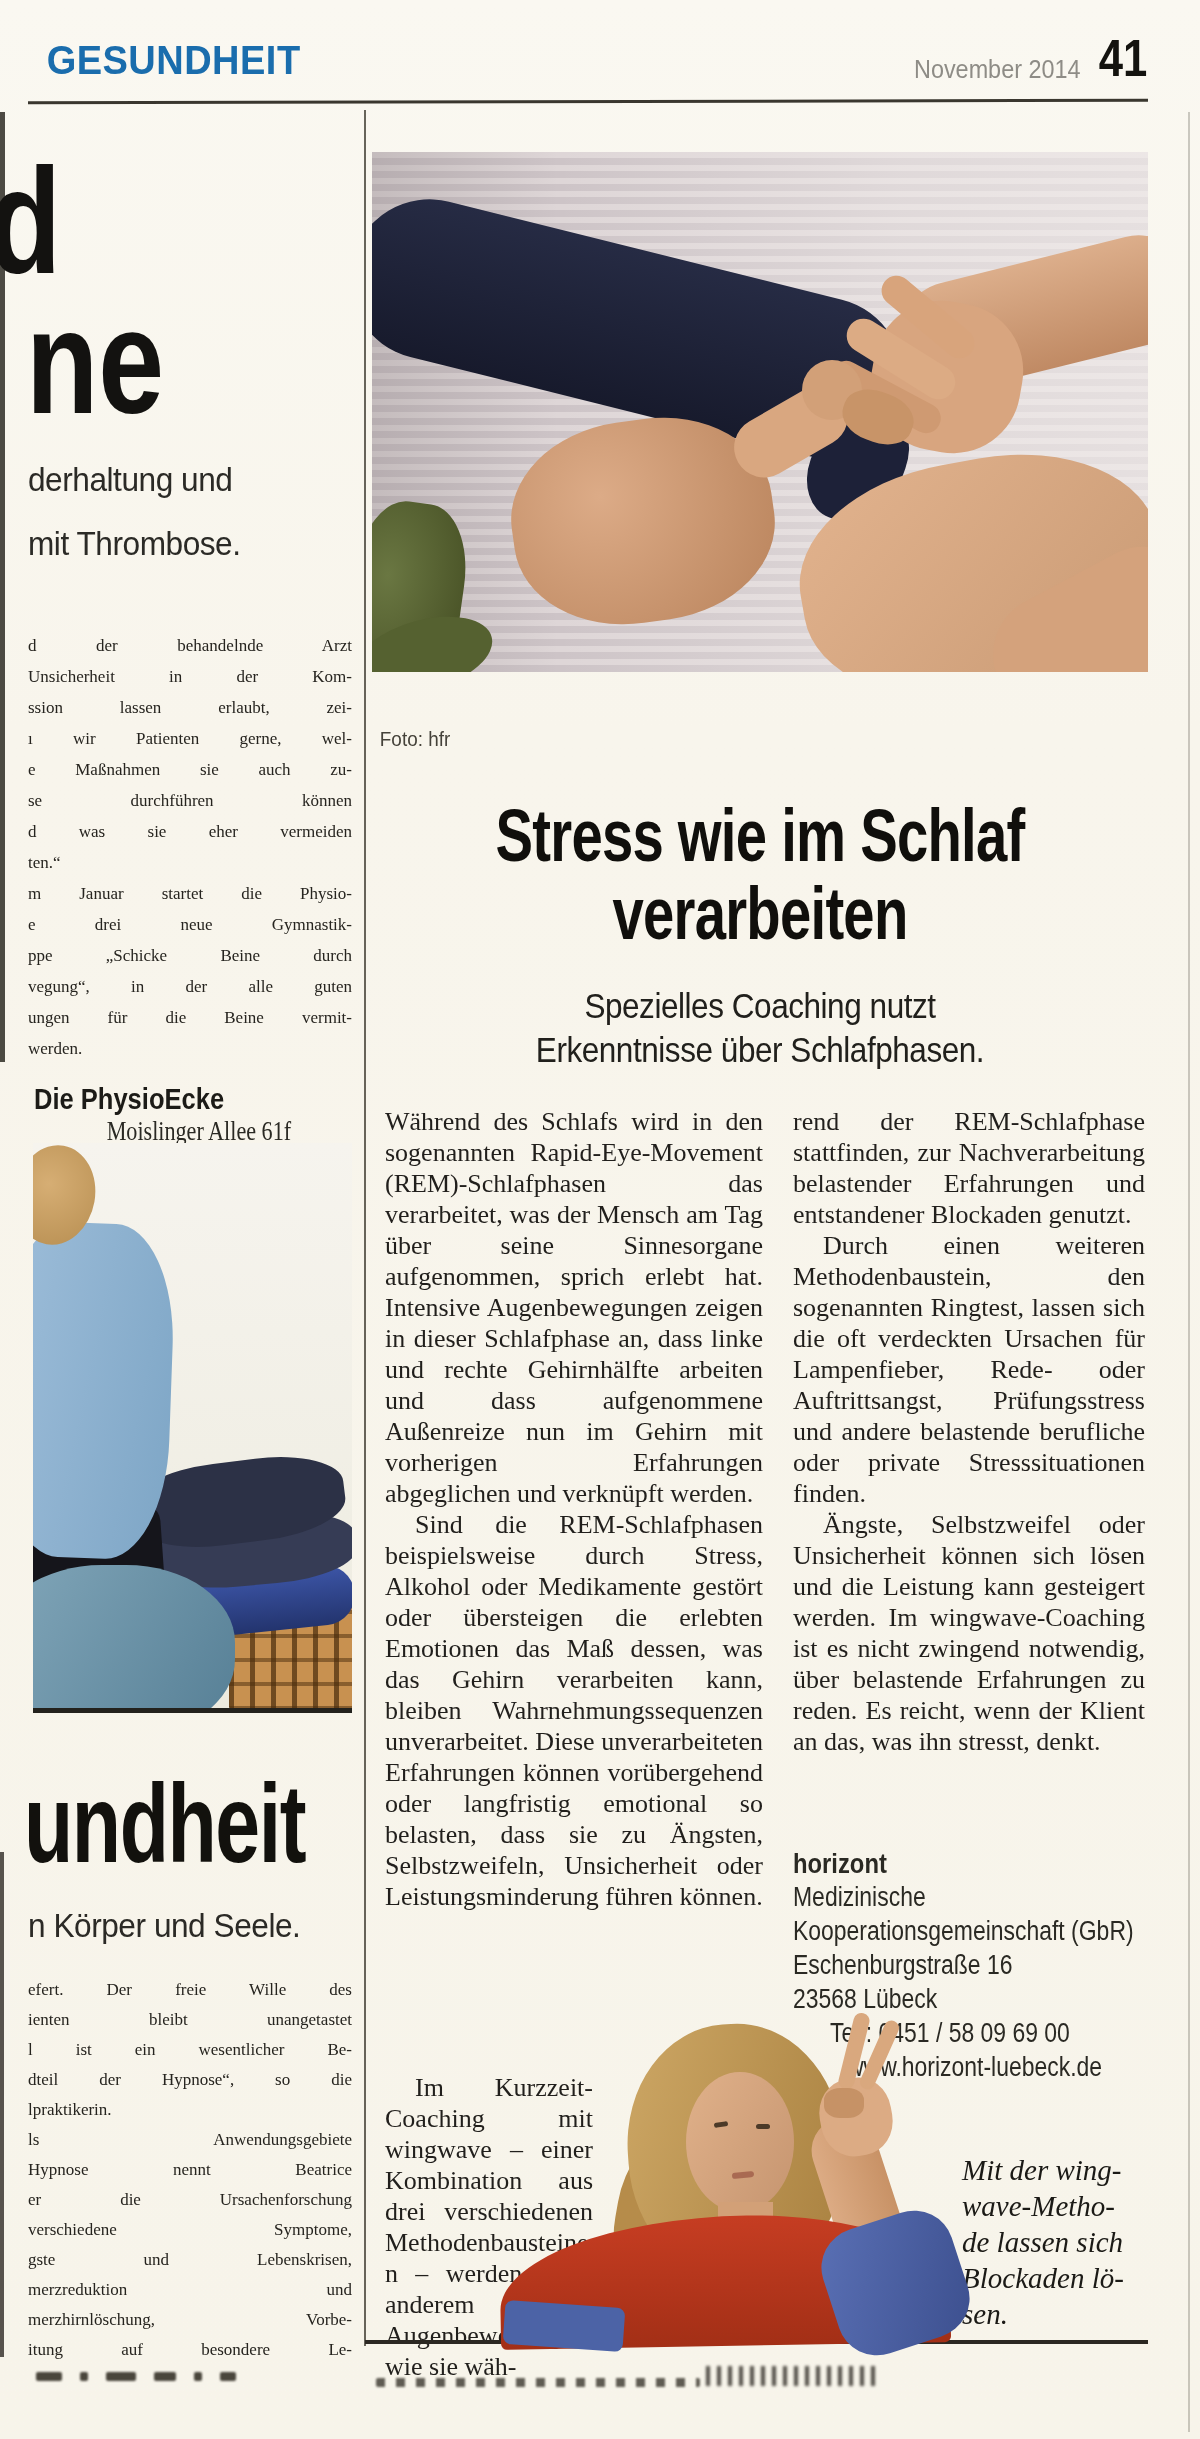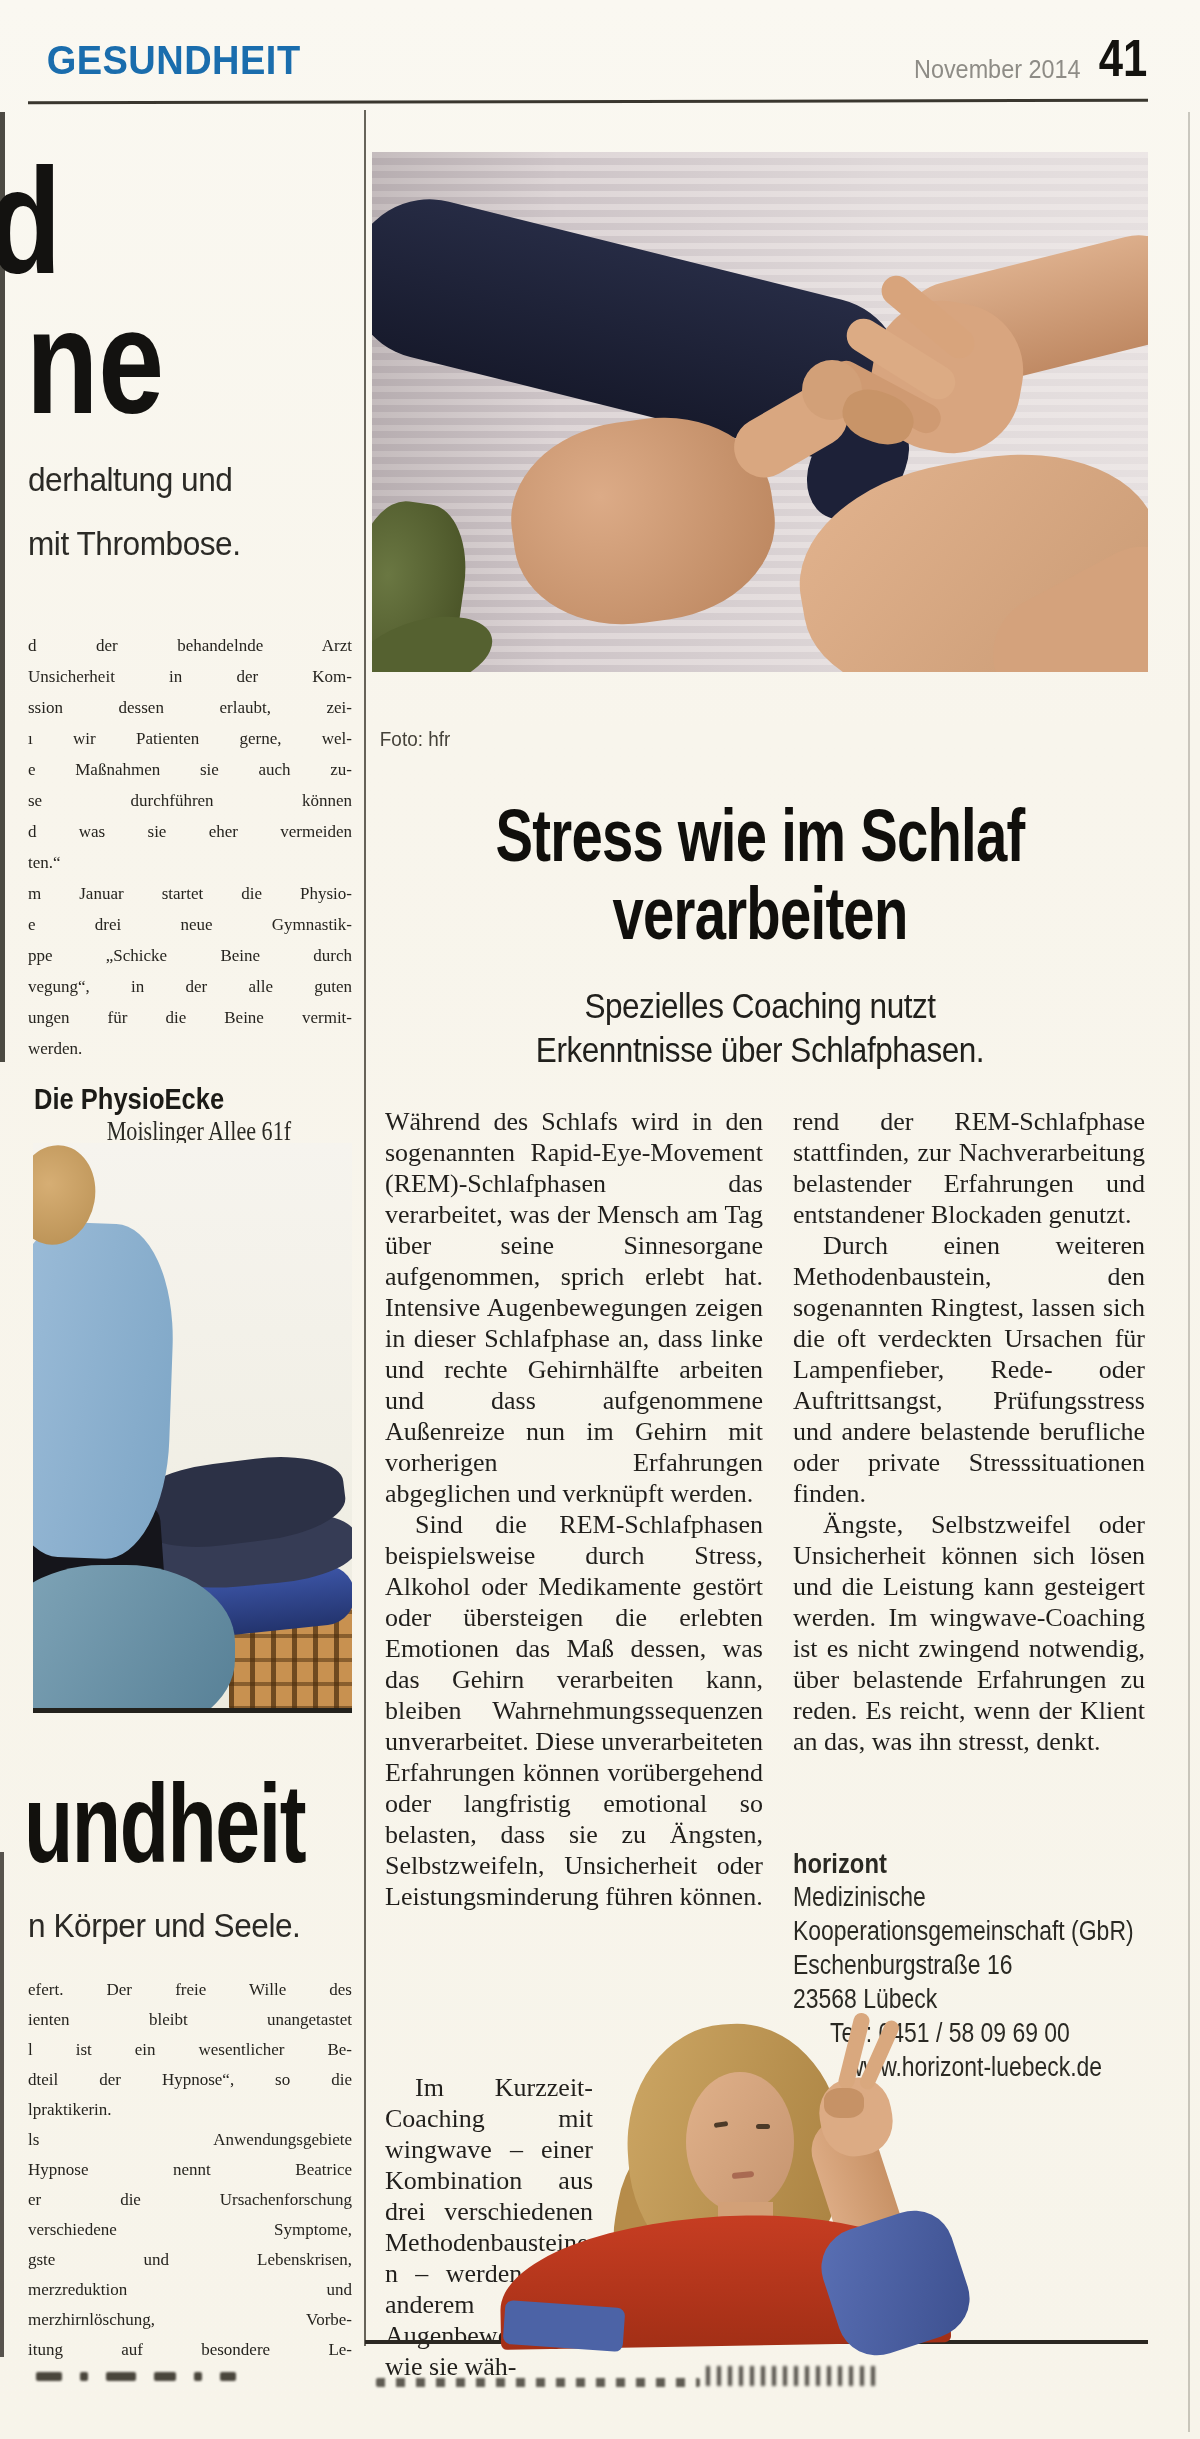--- a/index.html
+++ b/index.html
@@ -158,21 +158,21 @@
   <div class="abs" id="page-edge"></div>
 
   <div class="abs sans oleft" id="lf-d">d</div>
   <div class="abs sans oleft" id="lf-ne">ne</div>
   <div class="abs sans oleft nowrap" id="lf-sub1">derhaltung und</div>
   <div class="abs sans oleft nowrap" id="lf-sub2">mit Thrombose.</div>
 
   <div class="abs" id="lt-lines">
     <div class="ln j">d der behandelnde Arzt</div>
     <div class="ln j">Unsicherheit in der Kom-</div>
-    <div class="ln j">ssion dessen erlaubt, zei-</div>
+    <div class="ln j">ssion lassen erlaubt, zei-</div>
     <div class="ln j">ı wir Patienten gerne, wel-</div>
     <div class="ln j">e Maßnahmen sie auch zu-</div>
     <div class="ln j">se durchführen können</div>
     <div class="ln j">d was sie eher vermeiden</div>
     <div class="ln l">ten.“</div>
     <div class="ln j">m Januar startet die Physio-</div>
     <div class="ln j">e drei neue Gymnastik-</div>
     <div class="ln j">ppe „Schicke Beine durch</div>
     <div class="ln j">vegung“, in der alle guten</div>
     <div class="ln j">ungen für die Beine vermit-</div>
@@ -284,17 +284,24 @@
     <div class="w-arm"></div>
     <div class="w-palm"></div>
     <div class="w-fing1"></div>
     <div class="w-fing2"></div>
     <div class="w-fold"></div>
     <div class="w-red"></div>
     <div class="w-blue"></div>
     <div class="w-blue2"></div>
   </div>
 
+  <div class="abs" id="a-cap3">
+    <div>Mit der wing-</div>
+    <div>wave-Metho-</div>
+    <div>de lassen sich</div>
+    <div>Blockaden lö-</div>
+    <div>sen.</div>
+  </div>
 
   <div class="abs" id="artifact1"></div>
   <div class="abs" id="artifact2"></div>
 
 </div>
 
 </body></html>

